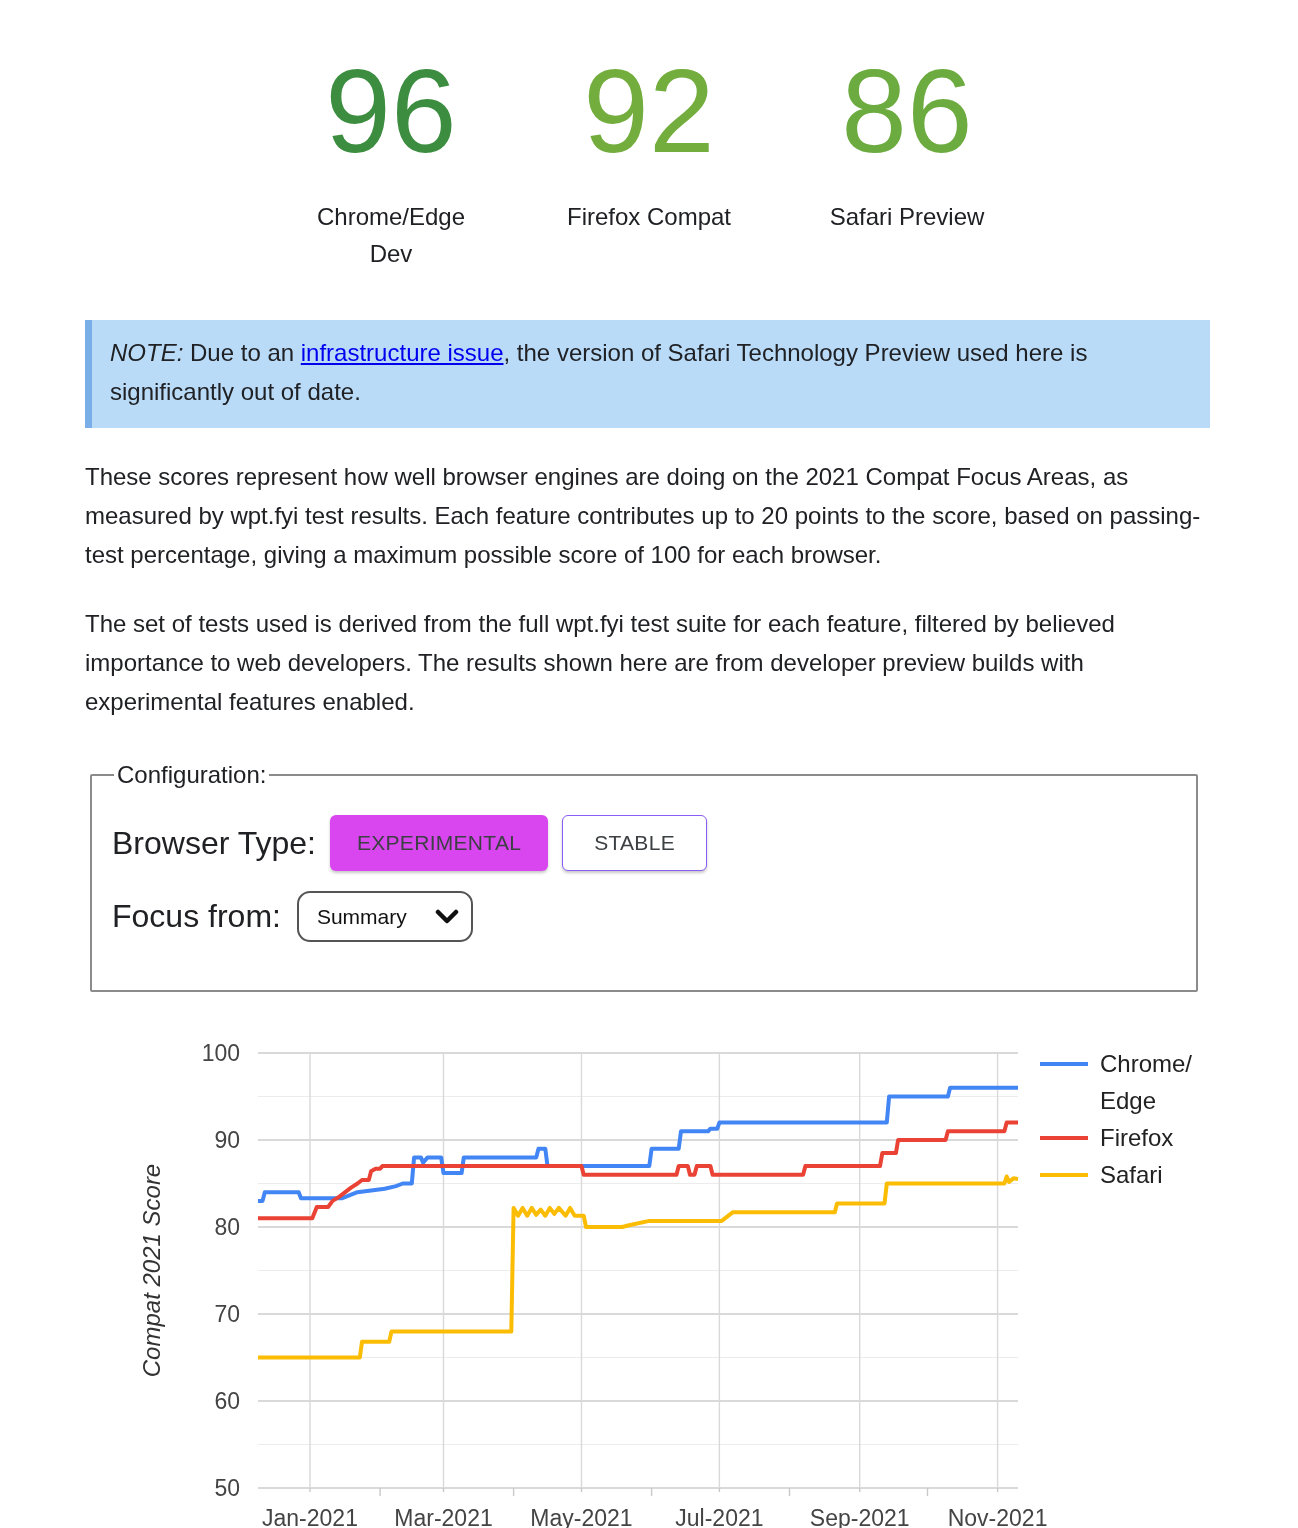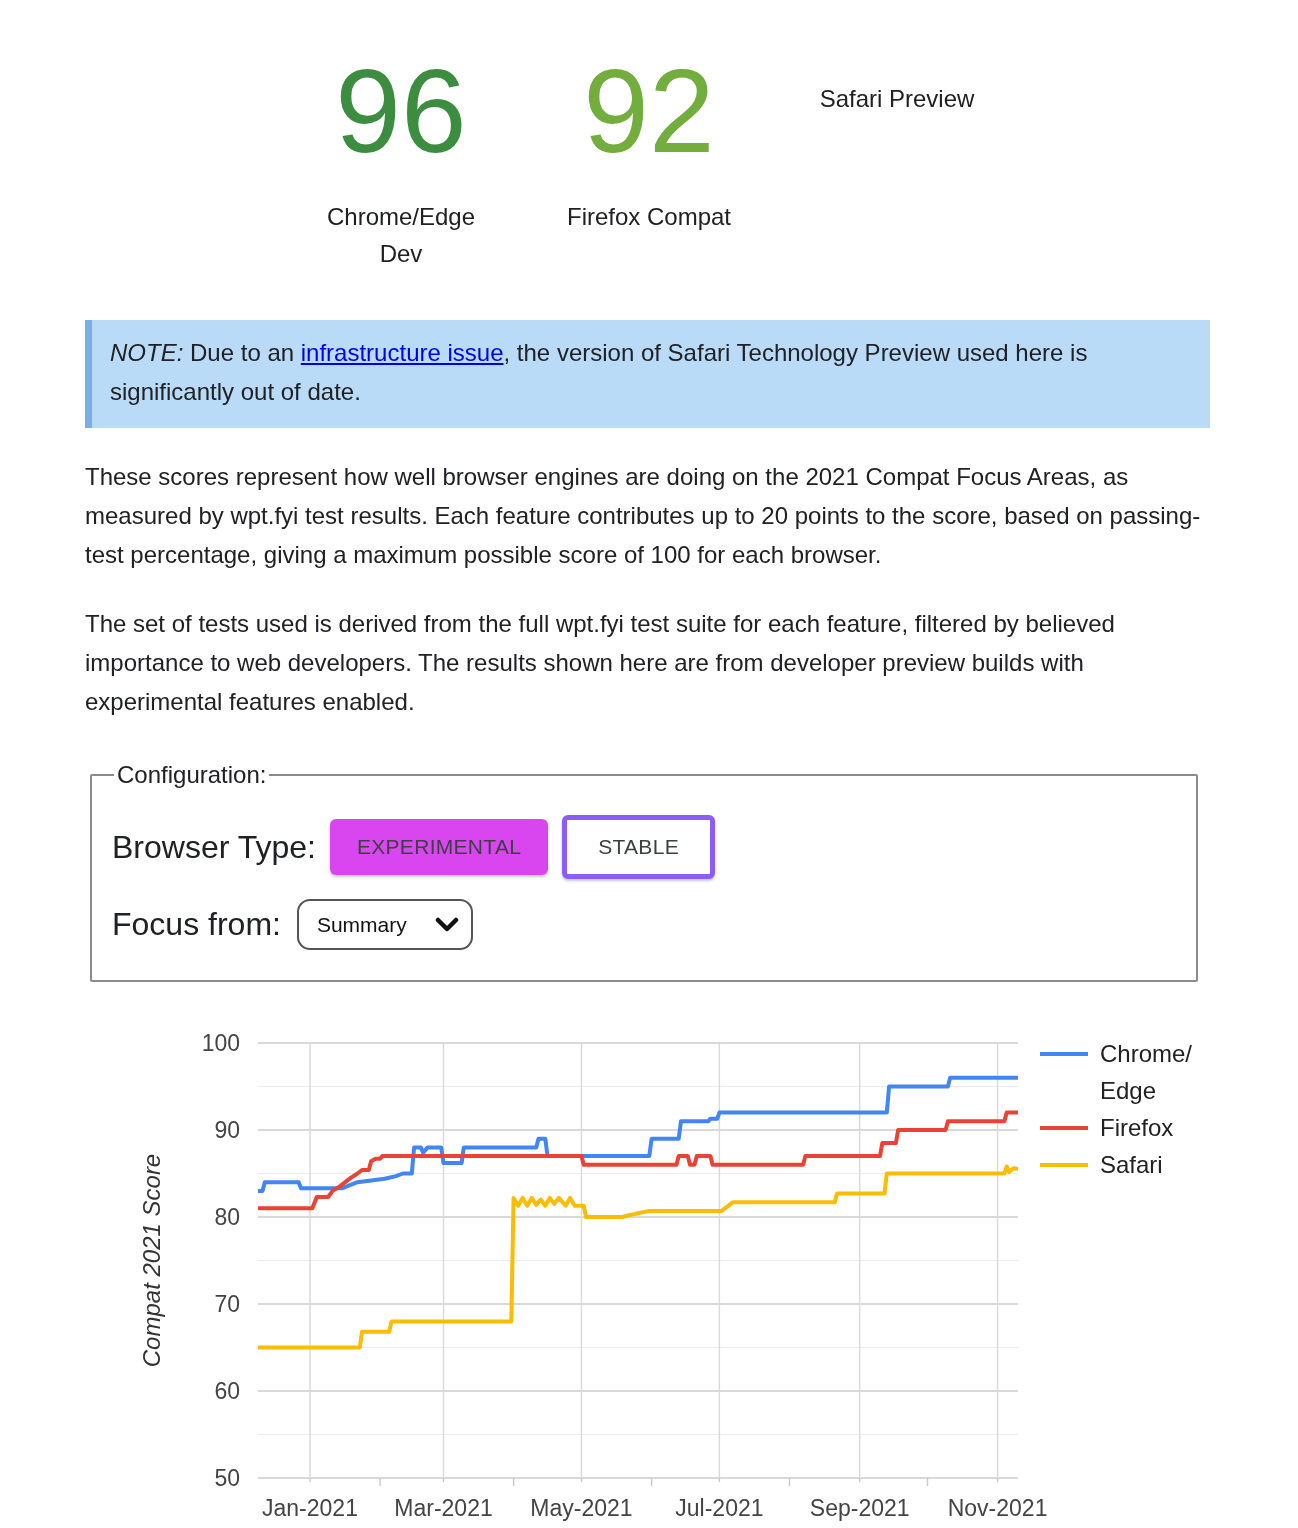--- a/index.html
+++ b/index.html
@@ -3,21 +3,21 @@
 <meta charset="utf-8">
 <style>
   * { box-sizing: border-box; margin: 0; padding: 0; }
   html, body { background: #ffffff; }
   body {
     width: 1298px;
     font-family: "Liberation Sans", sans-serif;
     color: #202124;
   }
   
-  .scores { display: flex; justify-content: center; margin: 52px auto 0; }
+  .scores { display: flex; justify-content: center; margin: 52px auto 0; gap: 10px; }
   .score-card { width: 248px; text-align: center; }
   .score-value { font-size: 118px; line-height: 1; font-weight: 400; }
   .score-label { font-size: 24px; line-height: 1.55; margin: 28px auto 0; max-width: 182px; color: #202124; }
   
   .note {
     margin: 48px 88px 0 85px;
     background: #b9dbf8;
     border-left: 7px solid #79aee8;
     padding: 14px 22px 16px 18px;
     font-size: 24px;
@@ -29,40 +29,40 @@
   .body-paragraph {
     margin: 30px 95px 0 85px;
     font-size: 24px;
     line-height: 1.62;
   }
   
   fieldset.config {
     margin: 40px 100px 6px 90px;
     border: 2px solid #8b8b8b;
     border-radius: 2px;
-    padding: 6px 20px 30px 20px;
+    padding: 6px 20px 48px 20px;
   }
   fieldset.config legend { font-size: 24px; padding: 0 3px; margin-left: 2px; color: #202124; }
   .config-row { display: flex; align-items: center; margin-top: 20px; }
   .config-label { font-size: 32px; color: #202124; }
   .toggle-button {
     margin-left: 14px;
     font-family: "Liberation Sans", sans-serif;
     font-size: 21px;
     letter-spacing: 0.3px;
     color: #3c4043;
     padding: 16px 27px;
     border: none;
     border-radius: 6px;
     background: #ffffff;
     box-shadow: 0 2px 3px rgba(0,0,0,0.22);
     cursor: pointer;
   }
   .toggle-button.selected { background: #d946ef; }
-  .toggle-button.unselected { border: 5px solid #8b5cf6; padding: 15px 31px; }
+  .toggle-button.unselected { border: 1px solid #8b5cf6; padding: 15px 31px; }
   .select-wrap { position: relative; margin-left: 16px; }
   .select-wrap select {
     -webkit-appearance: none; appearance: none;
     font-family: "Liberation Sans", sans-serif;
     font-size: 21px;
     color: #111;
     background: #fff;
     border: 2px solid #555;
     border-radius: 13px;
     padding: 12px 64px 12px 18px;
@@ -83,20 +83,21 @@
 <div class="scores">
   <div class="score-card">
     <div class="score-value" style="color: rgb(60, 141, 64);">96</div>
     <div class="score-label">Chrome/Edge Dev</div>
   </div>
   <div class="score-card">
     <div class="score-value" style="color: rgb(115, 173, 61);">92</div>
     <div class="score-label">Firefox Compat</div>
   </div>
   <div class="score-card">
+    <div class="score-value" style="color: rgb(108, 171, 63);">86</div>
     <div class="score-label">Safari Preview</div>
   </div>
 </div>
 
 <div class="note">
   <em>NOTE:</em><span> Due to an </span><a href="#">infrastructure issue</a><span>, the version of Safari Technology Preview used here is significantly out of date.</span>
 </div>
 
 <p class="body-paragraph">These scores represent how well browser engines are doing on the 2021 Compat Focus Areas, as measured by wpt.fyi test results. Each feature contributes up to 20 points to the score, based on passing-test percentage, giving a maximum possible score of 100 for each browser.</p>
 <p class="body-paragraph">The set of tests used is derived from the full wpt.fyi test suite for each feature, filtered by believed importance to web developers. The results shown here are from developer preview builds with experimental features enabled.</p>

